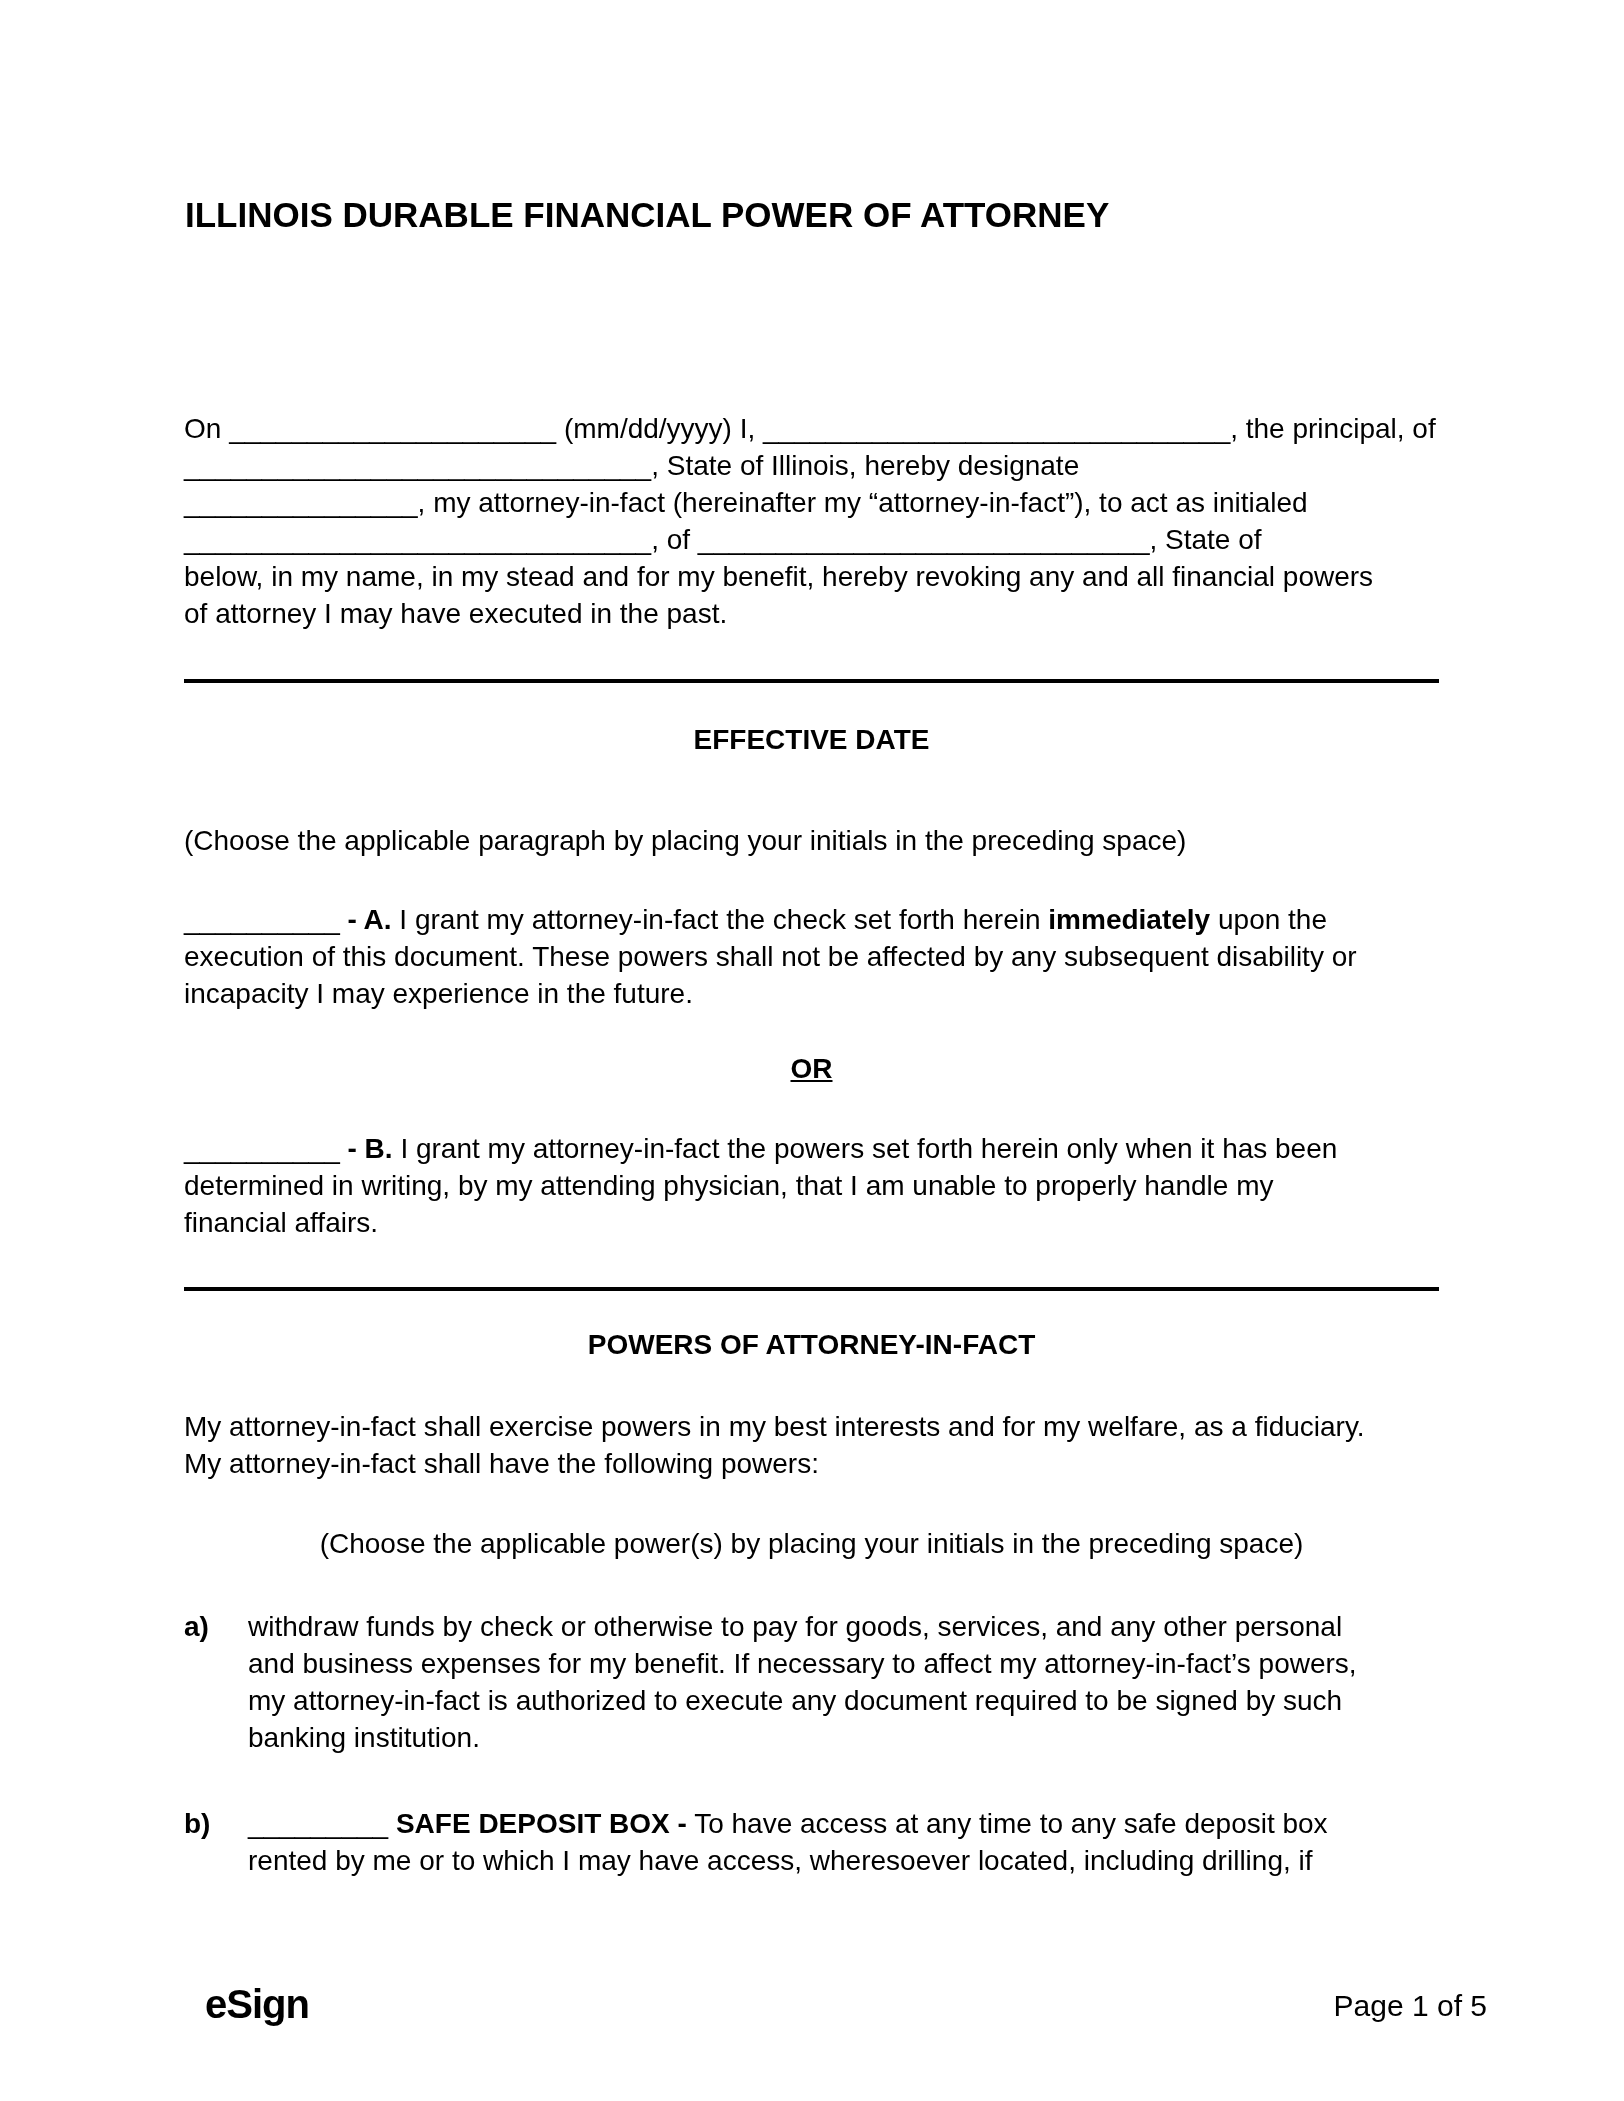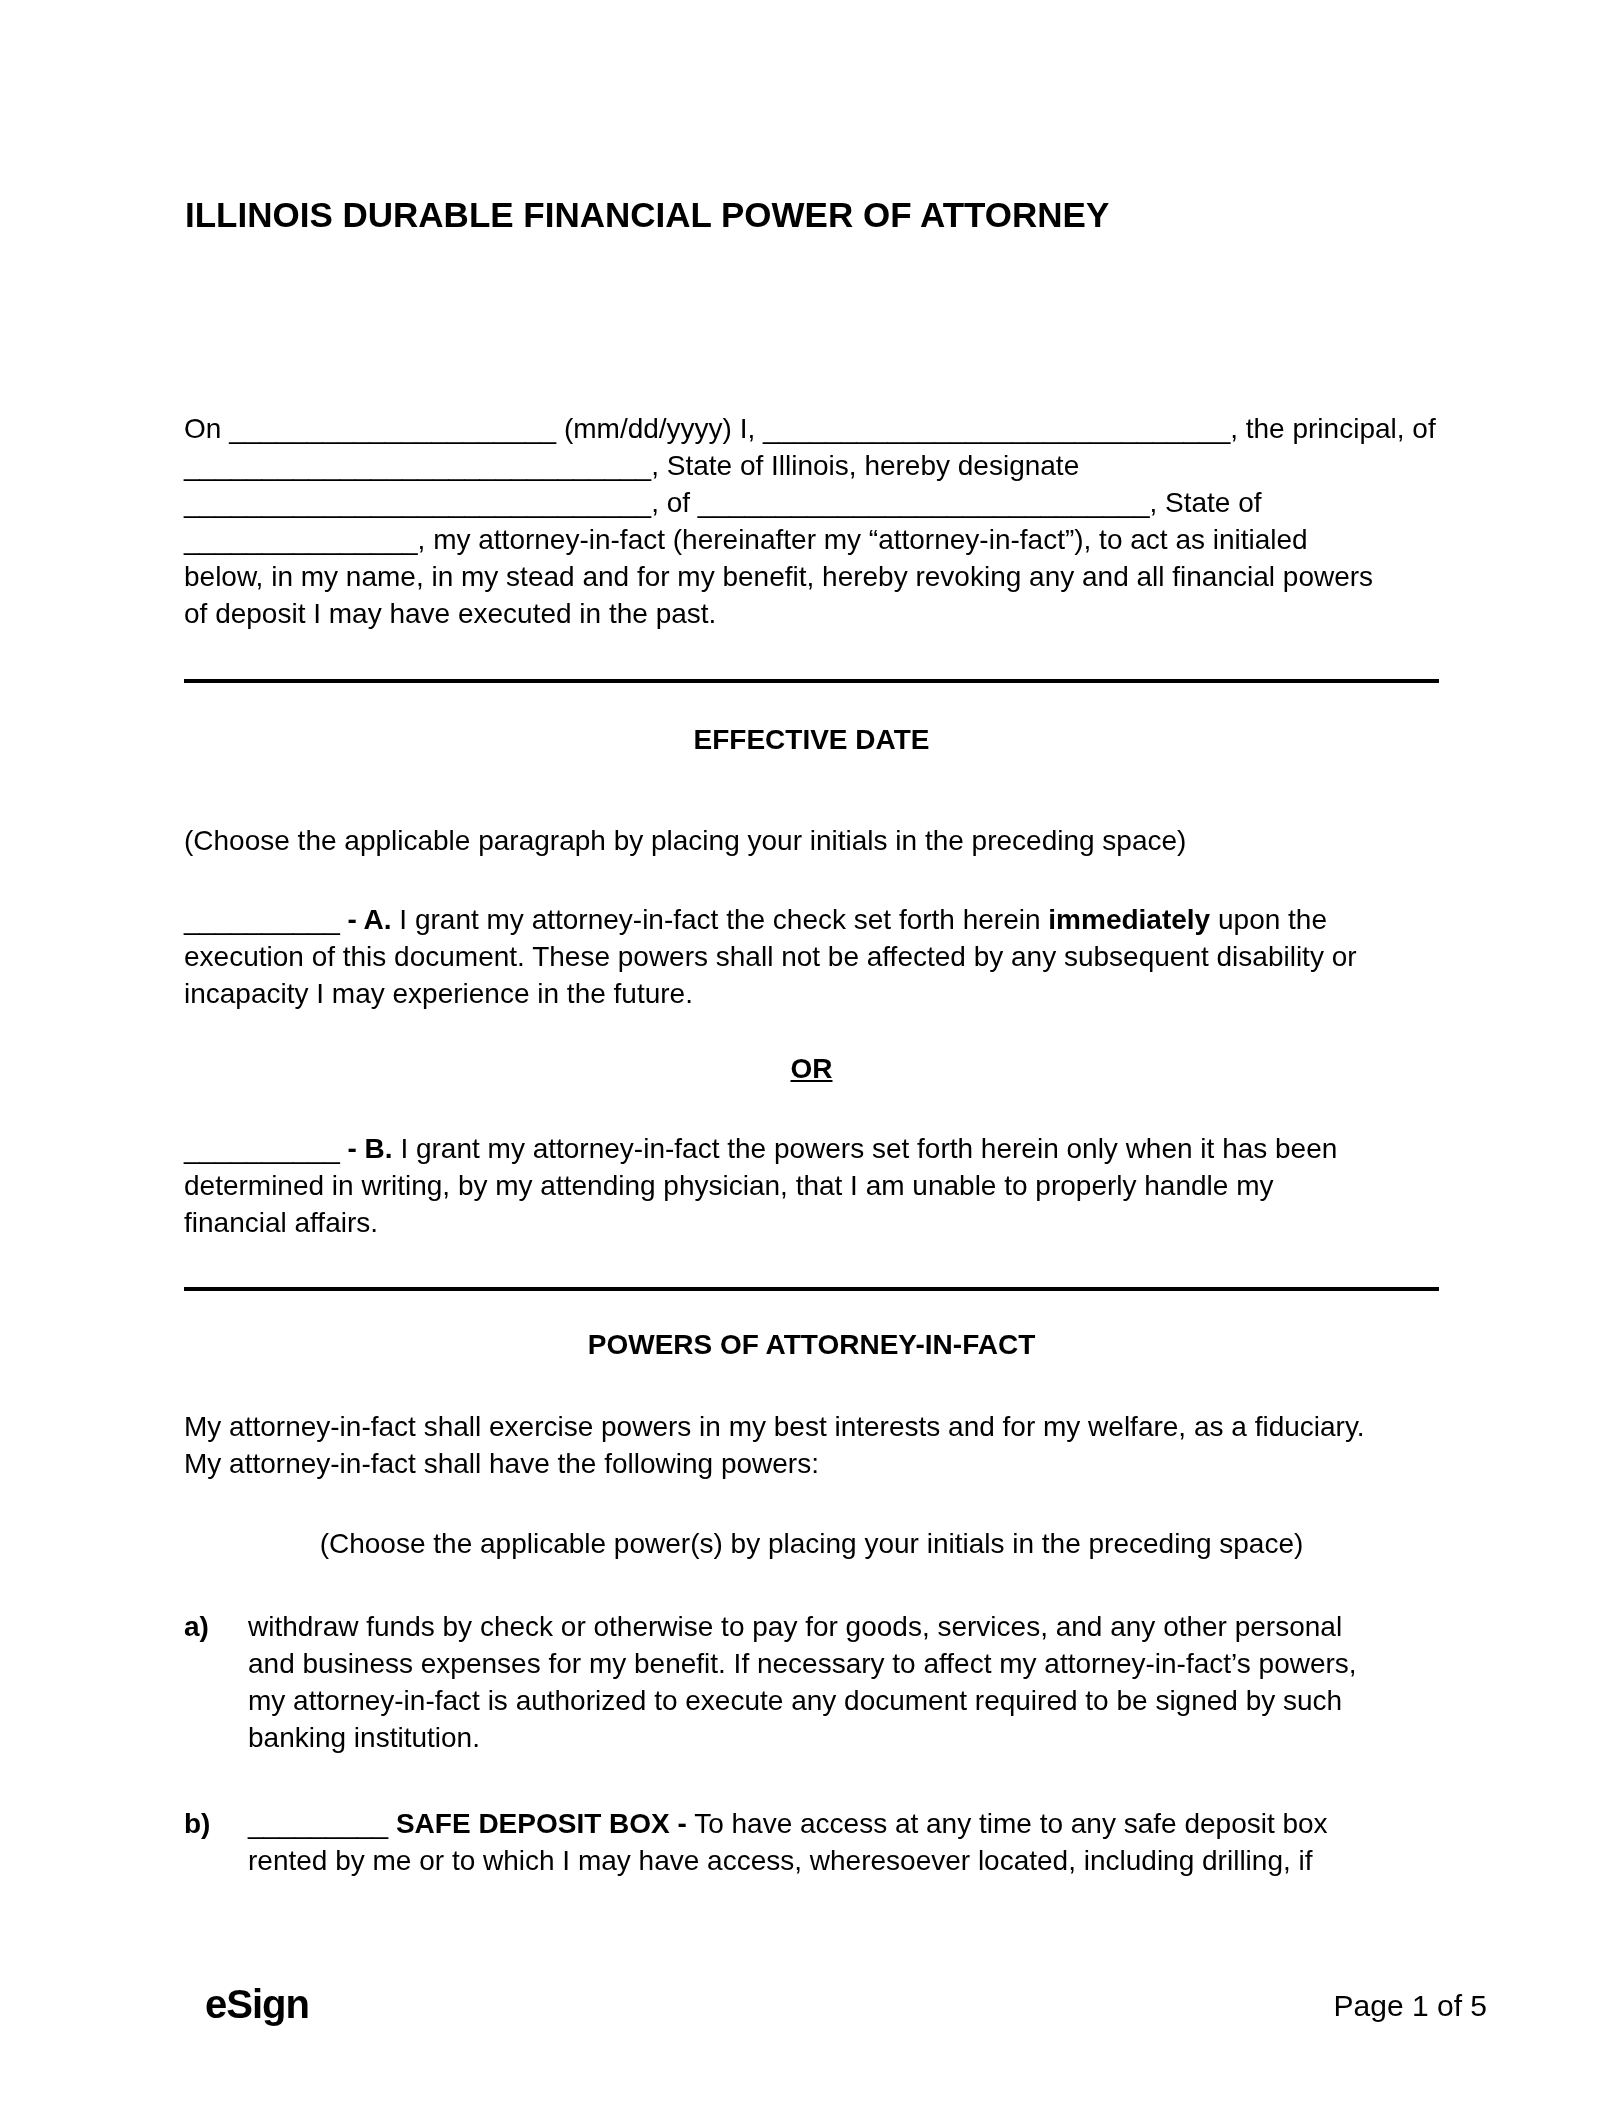--- a/index.html
+++ b/index.html
@@ -57,24 +57,24 @@
 </head>
 <body>
 
 <div class="page">
 
   <h1 class="title">ILLINOIS DURABLE FINANCIAL POWER OF ATTORNEY</h1>
 
   <div class="para intro">
     <div class="tline">On _____________________ (mm/dd/yyyy) I, ______________________________, the principal, of</div>
     <div class="tline">______________________________, State of Illinois, hereby designate</div>
+    <div class="tline">_______________, my attorney-in-fact (hereinafter my “attorney-in-fact”), to act as initialed</div>
     <div class="tline">______________________________, of _____________________________, State of</div>
-    <div class="tline">_______________, my attorney-in-fact (hereinafter my “attorney-in-fact”), to act as initialed</div>
     <div class="tline">below, in my name, in my stead and for my benefit, hereby revoking any and all financial powers</div>
-    <div class="tline">of deposit I may have executed in the past.</div>
+    <div class="tline">of attorney I may have executed in the past.</div>
   </div>
 
   <div class="divider"></div>
 
   <h2 class="heading">EFFECTIVE DATE</h2>
 
   <div class="tline choose-1">(Choose the applicable paragraph by placing your initials in the preceding space)</div>
 
   <div class="para para-a">
     <div class="tline"><span>__________ </span><span style="font-weight: bold;">- A.</span><span> I grant my attorney-in-fact the check set forth herein </span><span style="font-weight: bold;">immediately</span><span> upon the</span></div>

